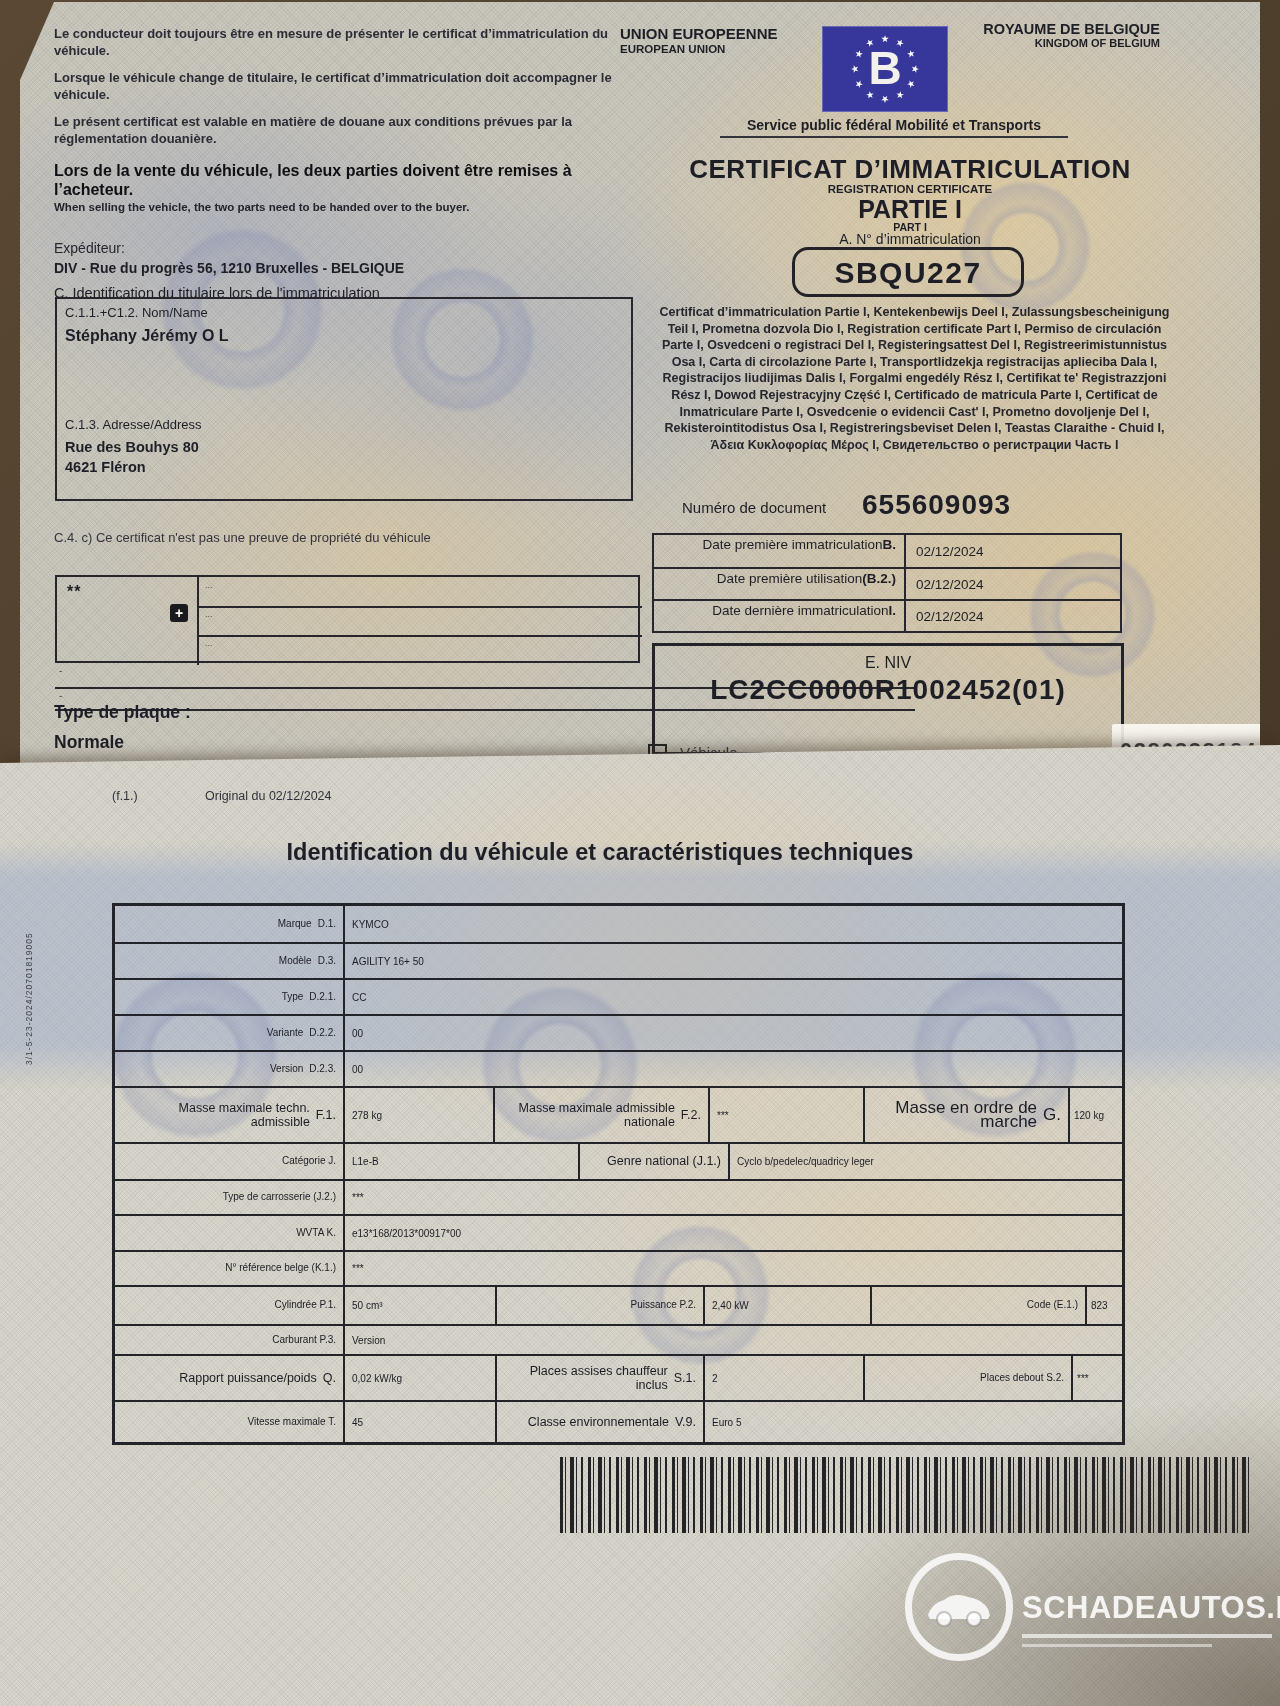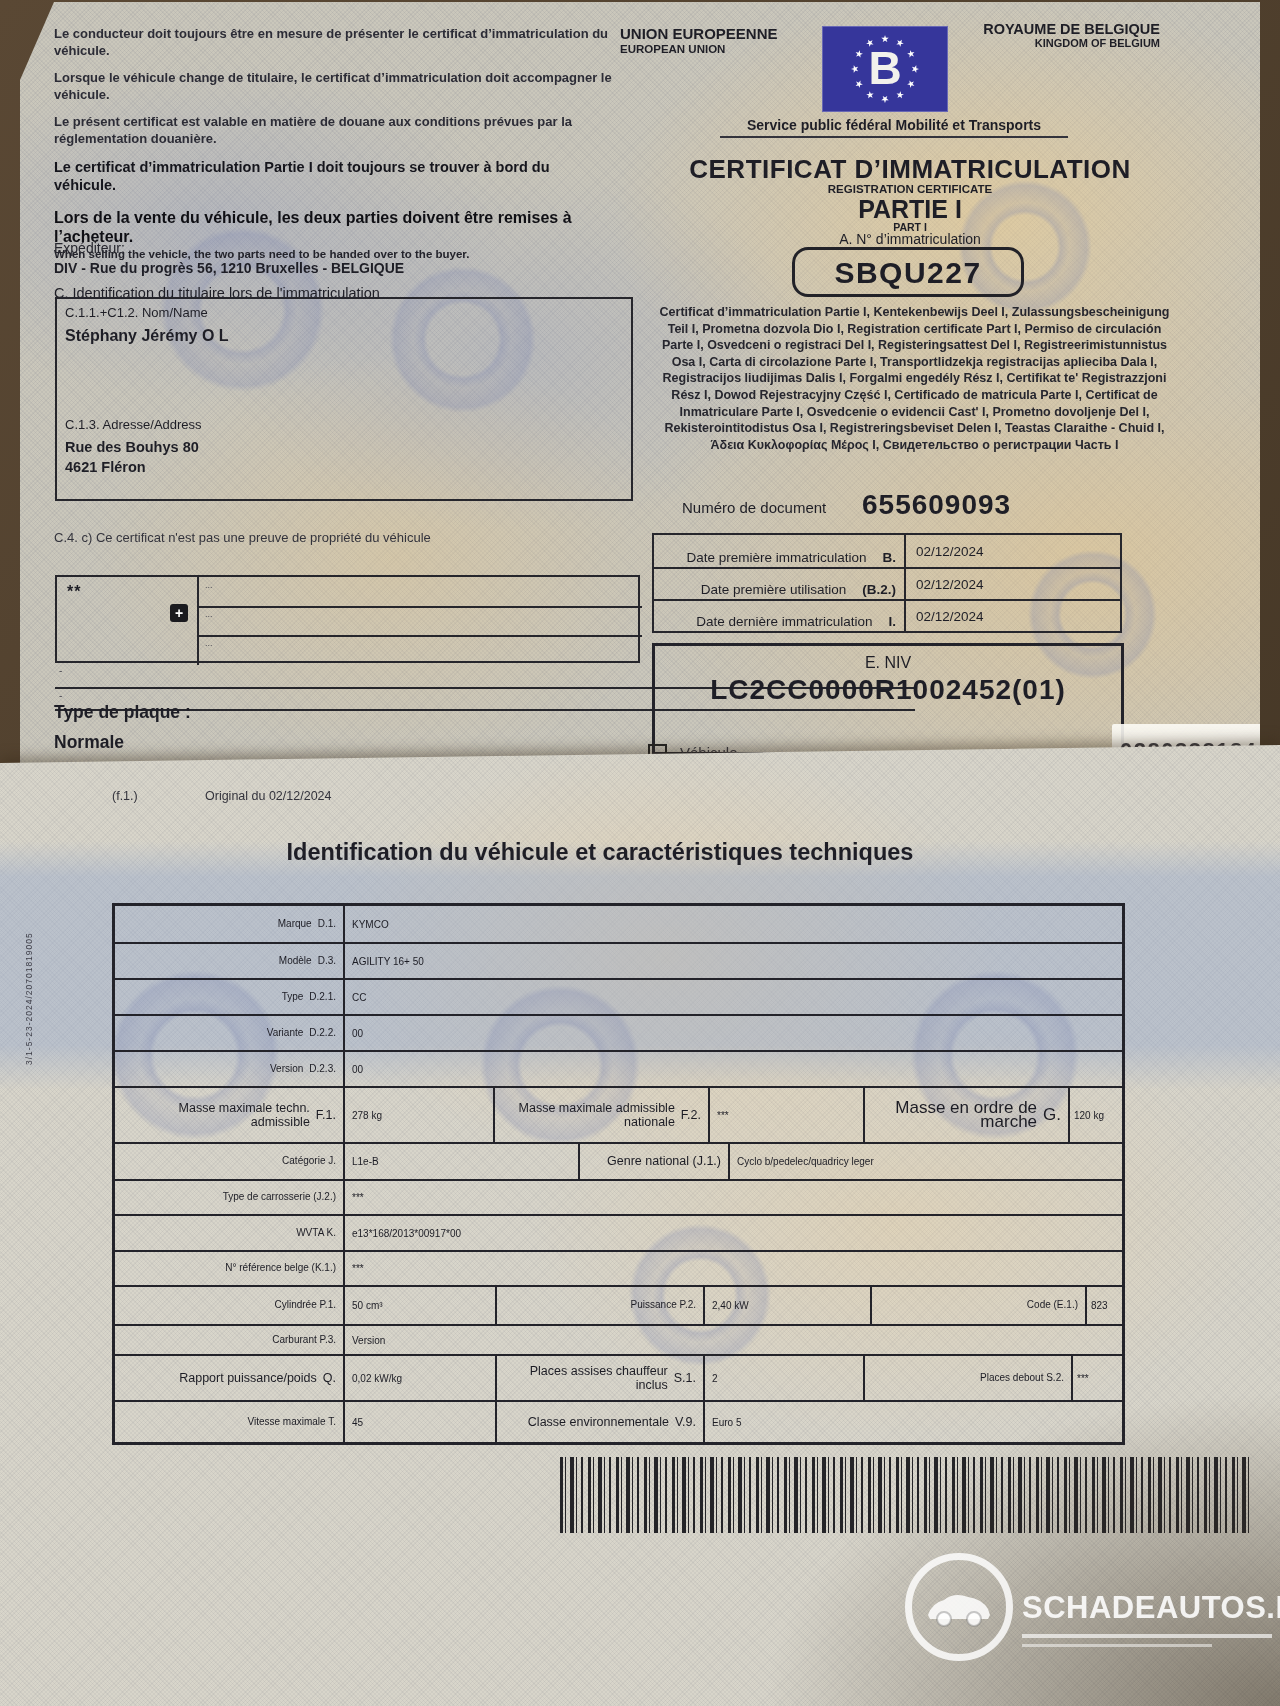--- a/index.html
+++ b/index.html
@@ -43,21 +43,21 @@
   .flag .st:nth-of-type(6){transform:rotate(150deg) translateY(-30px);}
   .flag .st:nth-of-type(7){transform:rotate(180deg) translateY(-30px);}
   .flag .st:nth-of-type(8){transform:rotate(210deg) translateY(-30px);}
   .flag .st:nth-of-type(9){transform:rotate(240deg) translateY(-30px);}
   .flag .st:nth-of-type(10){transform:rotate(270deg) translateY(-30px);}
   .flag .st:nth-of-type(11){transform:rotate(300deg) translateY(-30px);}
   .flag .st:nth-of-type(12){transform:rotate(330deg) translateY(-30px);}
   .dates-table{position:absolute;left:632px;top:531px;width:470px;border:2.5px solid #26262c;}
   .drow{display:flex;height:32px;border-top:2.5px solid #26262c;}
   .drow:first-child{border-top:none;}
-  .dlab{width:252px;display:flex;align-items:flex-end;justify-content:flex-end;gap:16px;
+  .dlab{width:252px;display:flex;align-items:flex-start;justify-content:flex-end;gap:0;
     padding:2px 8px;font-size:13.5px;border-right:2.5px solid #26262c;text-align:right;}
   .dval{flex:1;display:flex;align-items:center;padding:2px 10px;font-size:13.5px;}
   .code{font-weight:bold;white-space:nowrap;}
   .wheel{position:absolute;border-radius:50%;background:
     radial-gradient(circle, rgba(118,128,175,0) 30%, rgba(118,128,175,.28) 34%, rgba(118,128,175,.10) 42%,
       rgba(118,128,175,.25) 58%, rgba(118,128,175,0) 63%);}
 
   
   .p2wrap{position:absolute;inset:0;z-index:2;pointer-events:none;
     filter:drop-shadow(0 -5px 7px rgba(55,42,25,.45));}
@@ -106,21 +106,20 @@
 
     <div class="wheel" style="left:130px;top:215px;width:185px;height:185px;"></div>
     <div class="wheel" style="left:360px;top:255px;width:165px;height:165px;"></div>
     <div class="wheel" style="left:930px;top:170px;width:150px;height:150px;"></div>
     <div class="wheel" style="left:1000px;top:540px;width:145px;height:145px;"></div>
 
     <div class="abs" style="left:34px;top:24px;width:575px;">
       <p class="notice">Le conducteur doit toujours être en mesure de présenter le certificat d’immatriculation du véhicule.</p>
       <p class="notice">Lorsque le véhicule change de titulaire, le certificat d’immatriculation doit accompagner le véhicule.</p>
       <p class="notice">Le présent certificat est valable en matière de douane aux conditions prévues par la réglementation douanière.</p>
-      <p class="notice notice-big" style="width:560px;">Le certificat d’immatriculation Partie I doit toujours se trouver à bord du véhicule.</p>
       <p class="notice notice-big2" style="width:560px;">Lors de la vente du véhicule, les deux parties doivent être remises à l’acheteur.</p>
       <p class="notice-en">When selling the vehicle, the two parts need to be handed over to the buyer.</p>
     </div>
 
     <div class="abs lbl" style="left:34px;top:238px;">Expéditeur:</div>
     <div class="abs b" style="left:34px;top:258px;font-size:14px;">DIV - Rue du progrès 56, 1210 Bruxelles - BELGIQUE</div>
     <div class="abs" style="left:34px;top:283px;font-size:14.5px;text-align:right;">C. Identification du titulaire lors de l'immatriculation</div>
 
     <div class="abs box" style="left:35px;top:295px;width:578px;height:204px;">
       <div class="abs" style="left:8px;top:6px;font-size:13px;">C.1.1.+C1.2. Nom/Name</div>

